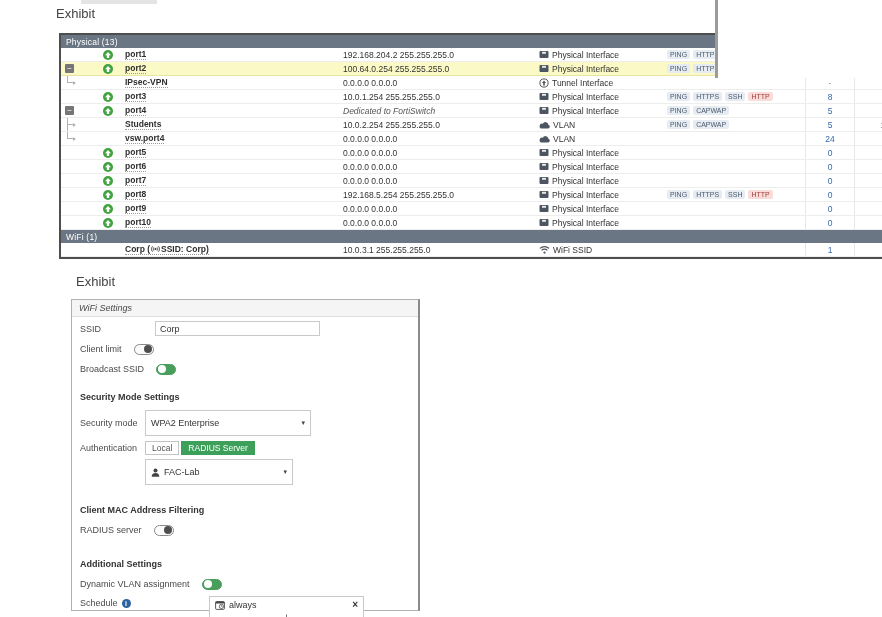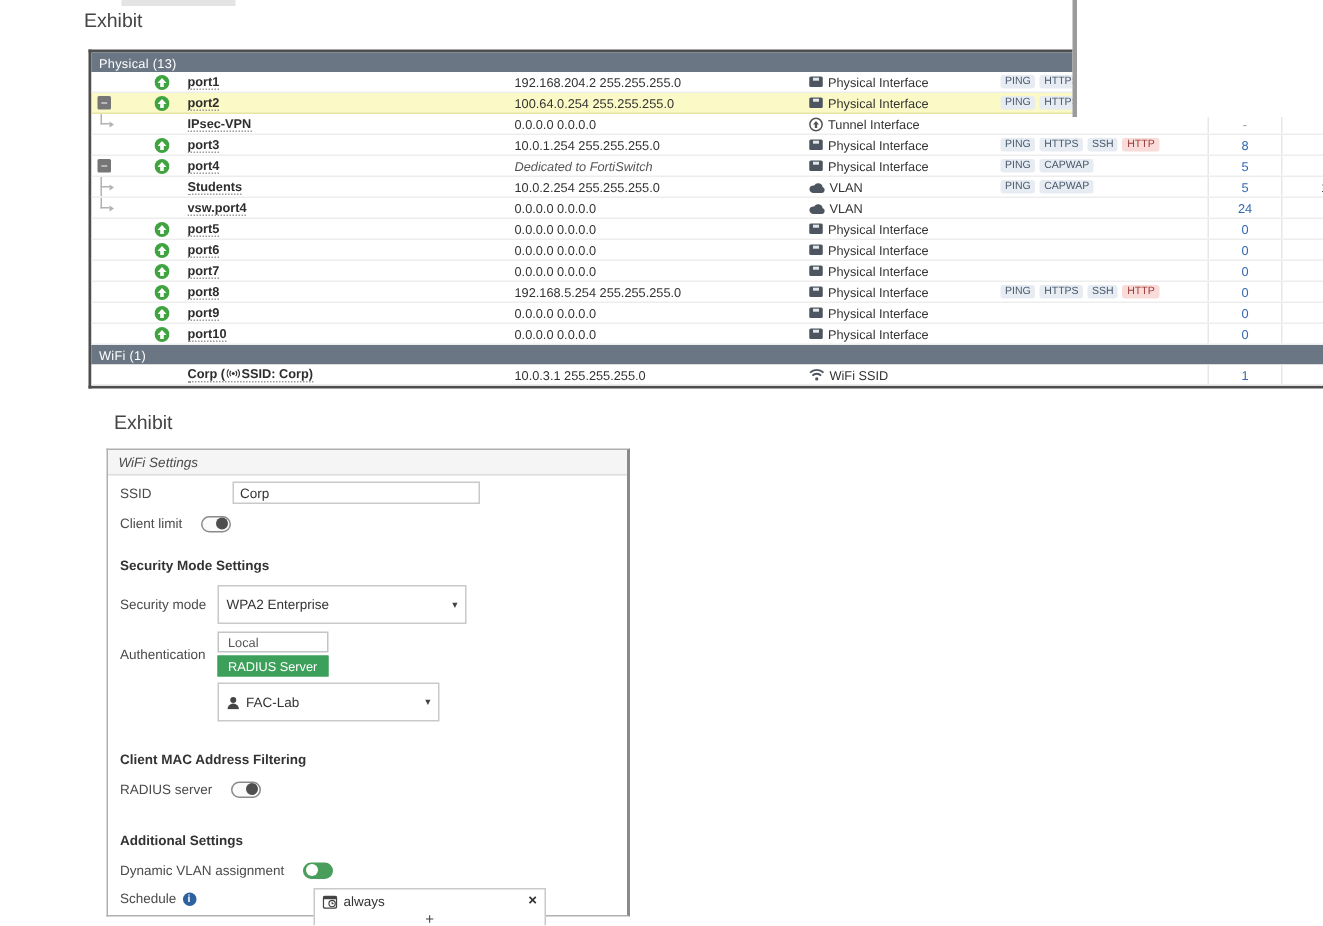--- a/index.html
+++ b/index.html
@@ -64,21 +64,21 @@
        font-family:"Liberation Sans","DejaVu Sans",sans-serif;background:#fff;}
   .w165{width:165px;}
   .select{width:166px;height:15px;border:1px solid #c9c9c9;display:flex;align-items:center;gap:4px;
           padding:12px 5px;box-sizing:border-box;color:#333;background:#fff;}
   .select .caret{margin-left:auto;font-size:7px;color:#444;}
   .toggle{width:20px;height:11px;border-radius:6px;position:relative;margin-left:12px;flex:none;
           background:#fbfbfb;border:1px solid #8a8a8a;box-sizing:border-box;cursor:pointer;}
   .toggle:after{content:"";position:absolute;top:0.5px;right:0.5px;width:8px;height:8px;border-radius:50%;background:#4e4e4e;}
   .toggle.on{background:#4a9e5c;border-color:#4a9e5c;}
   .toggle.on:after{right:auto;left:1px;background:#fff;}
-  .seg{display:flex;gap:2px;flex-direction:column;}
+  .seg{display:flex;gap:2px;}
   .seg-btn{height:14px;display:flex;align-items:center;padding:0 6px;font-size:8.5px;box-sizing:border-box;cursor:pointer;}
   .seg-local{background:#fff;border:1px solid #c4c4c4;color:#555;}
   .seg-radius{background:#3da05a;border:1px solid #3da05a;color:#fff;}
   .info{width:9px;height:9px;border-radius:50%;background:#2d62a0;color:#fff;font-size:7px;font-weight:bold;
         display:inline-flex;align-items:center;justify-content:center;font-style:normal;}
   .sched{width:155px;border:1px solid #c9c9c9;box-sizing:border-box;align-self:flex-start;background:#fff;}
   .sched-top{display:flex;align-items:center;height:15px;padding:0 5px;gap:4px;color:#333;}
   .sched-x{margin-left:auto;font-weight:bold;font-size:10px;color:#333;cursor:pointer;line-height:10px;}
   .sched-add{text-align:center;height:13px;font-size:10px;color:#444;cursor:pointer;line-height:12px;}
   .mt6{margin-top:6px;} .mt5{margin-top:5px;} .mt4{margin-top:4px;} .mt14{margin-top:14px;}
@@ -455,20 +455,24 @@
       <div class="frow">
         <span class="lbl w75">SSID</span>
         <input class="txt w165" value="Corp" style="">
       </div>
 
       <div class="frow mt6">
         <span class="lbl">Client limit</span>
         <span class="toggle"></span>
       </div>
 
+      <div class="frow mt6">
+        <span class="lbl">Broadcast SSID</span>
+        <span class="toggle on"></span>
+      </div>
 
       <div class="frow mt14 sect">Security Mode Settings</div>
 
       <div class="frow mt6">
         <span class="lbl w65">Security mode</span>
         <div class="select">
           <span>WPA2 Enterprise</span>
           <span class="caret">▾</span>
         </div>
       </div>

